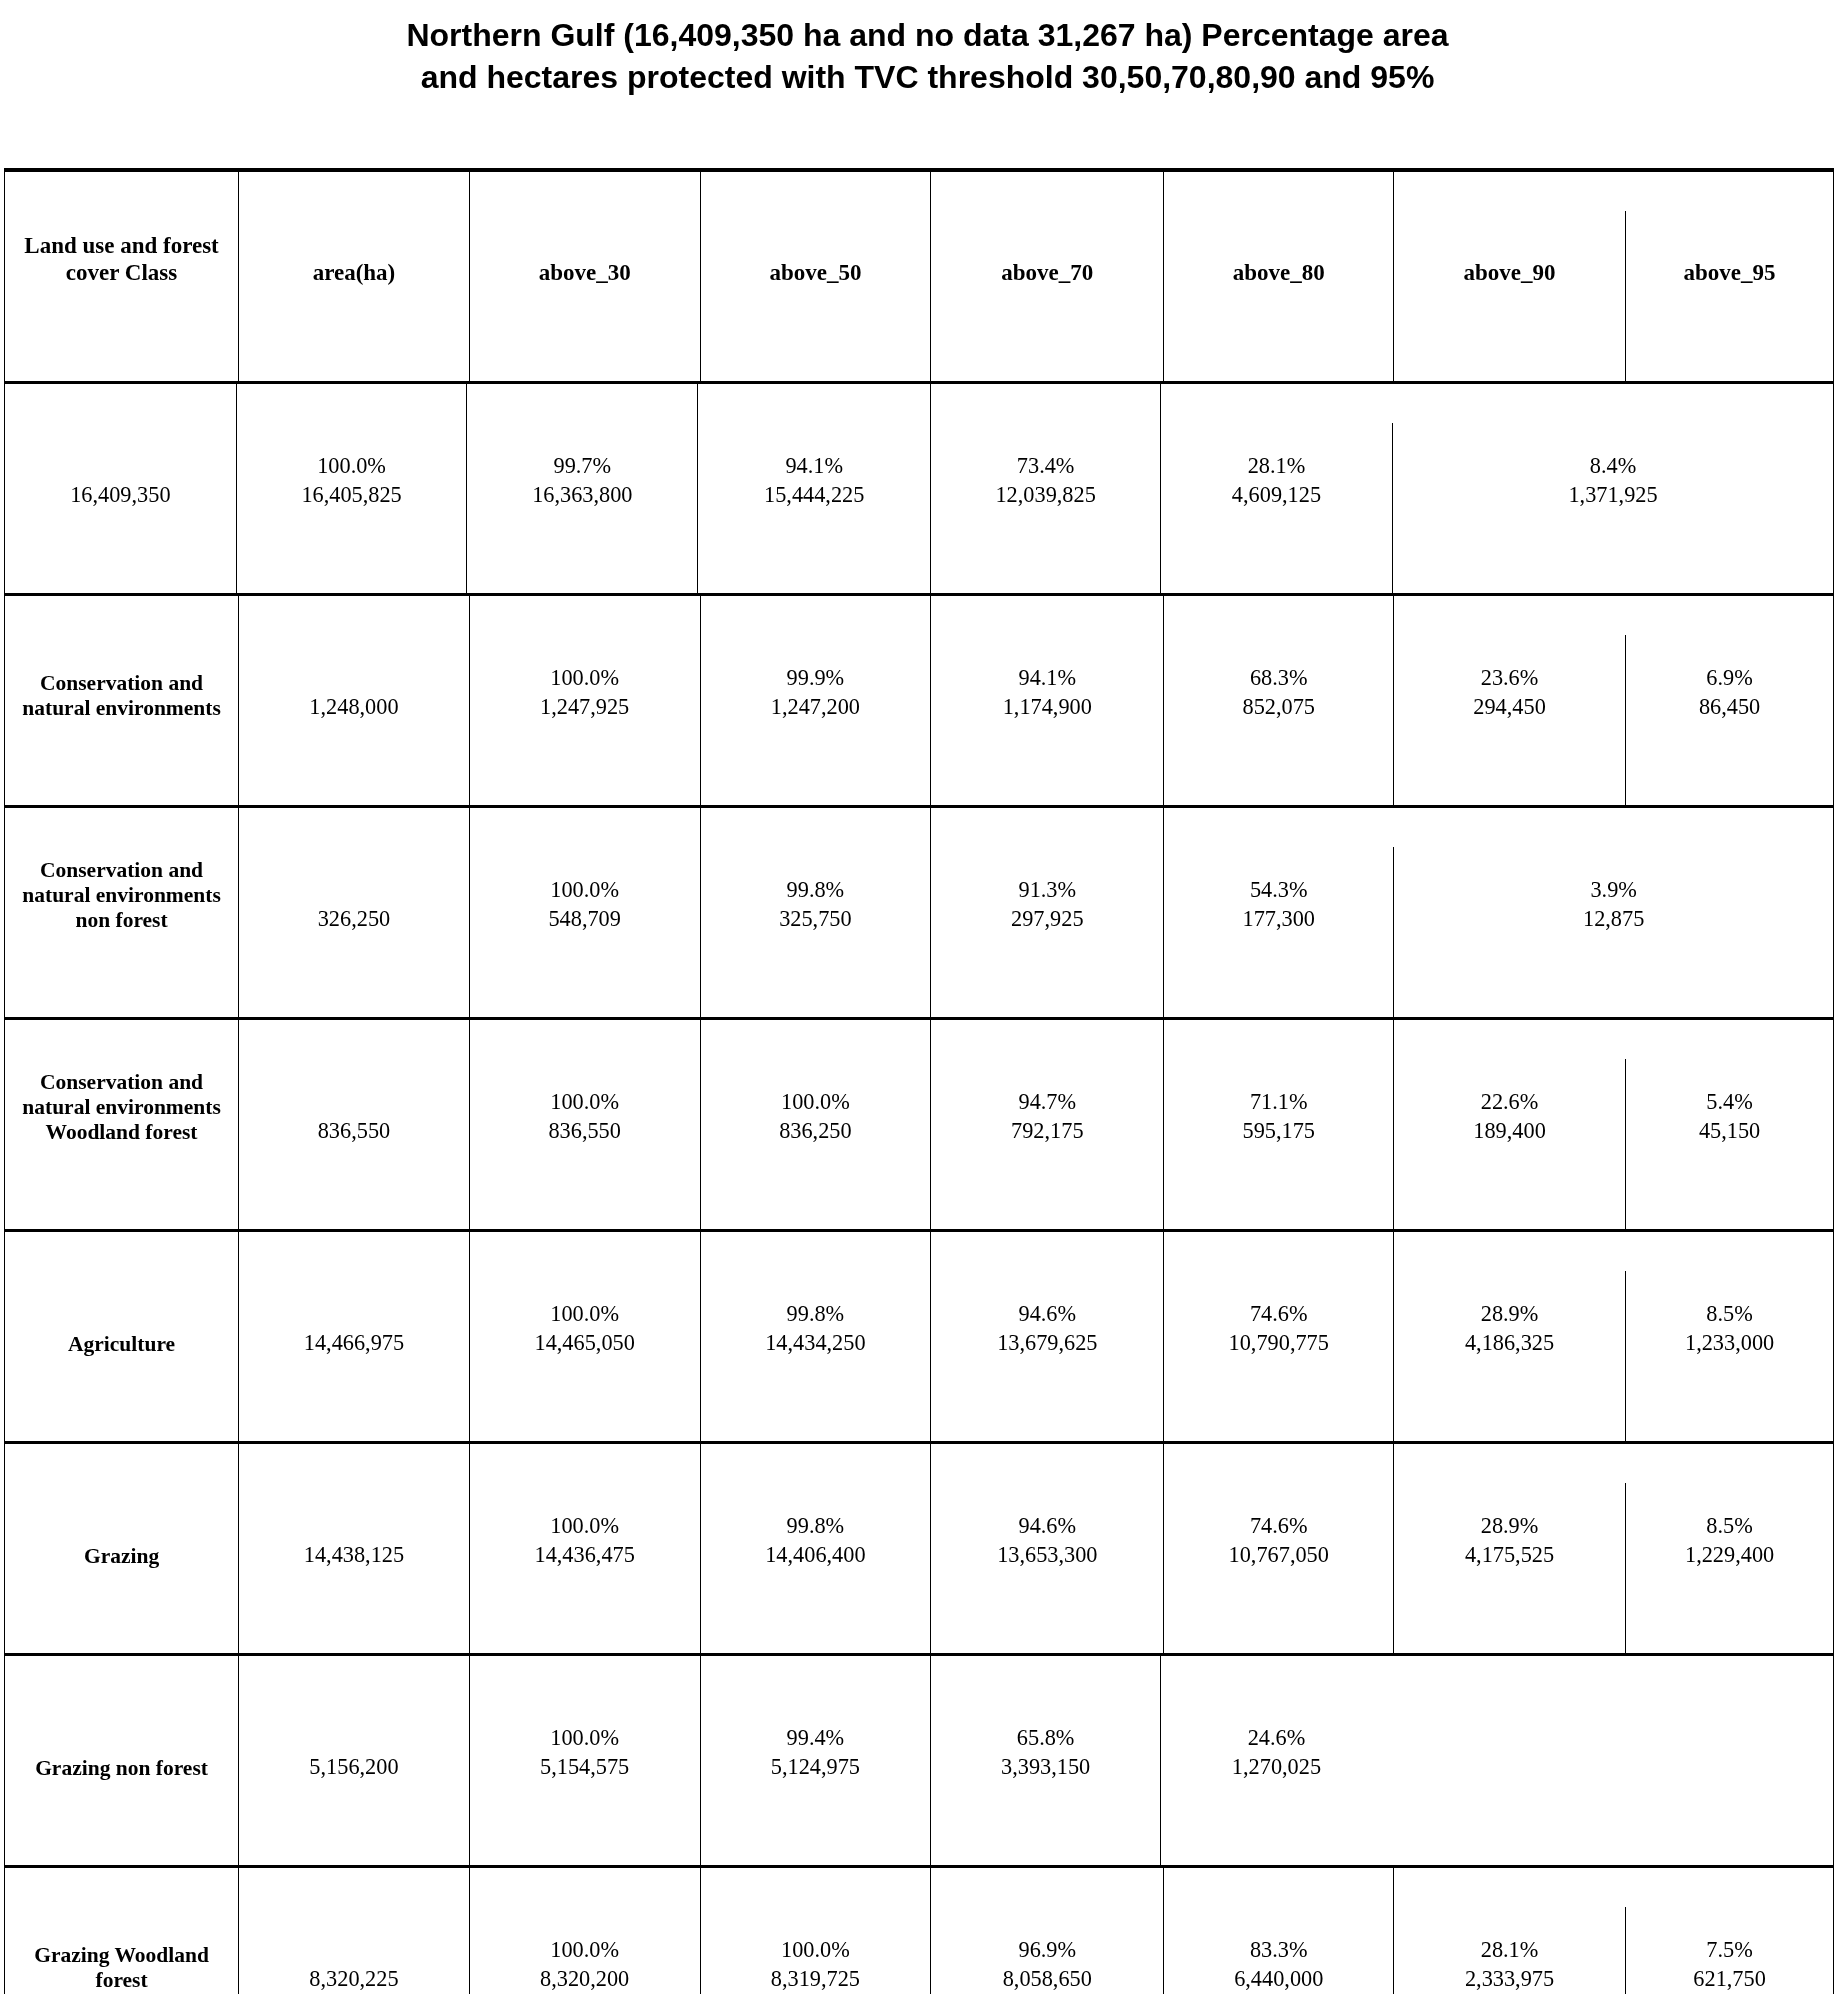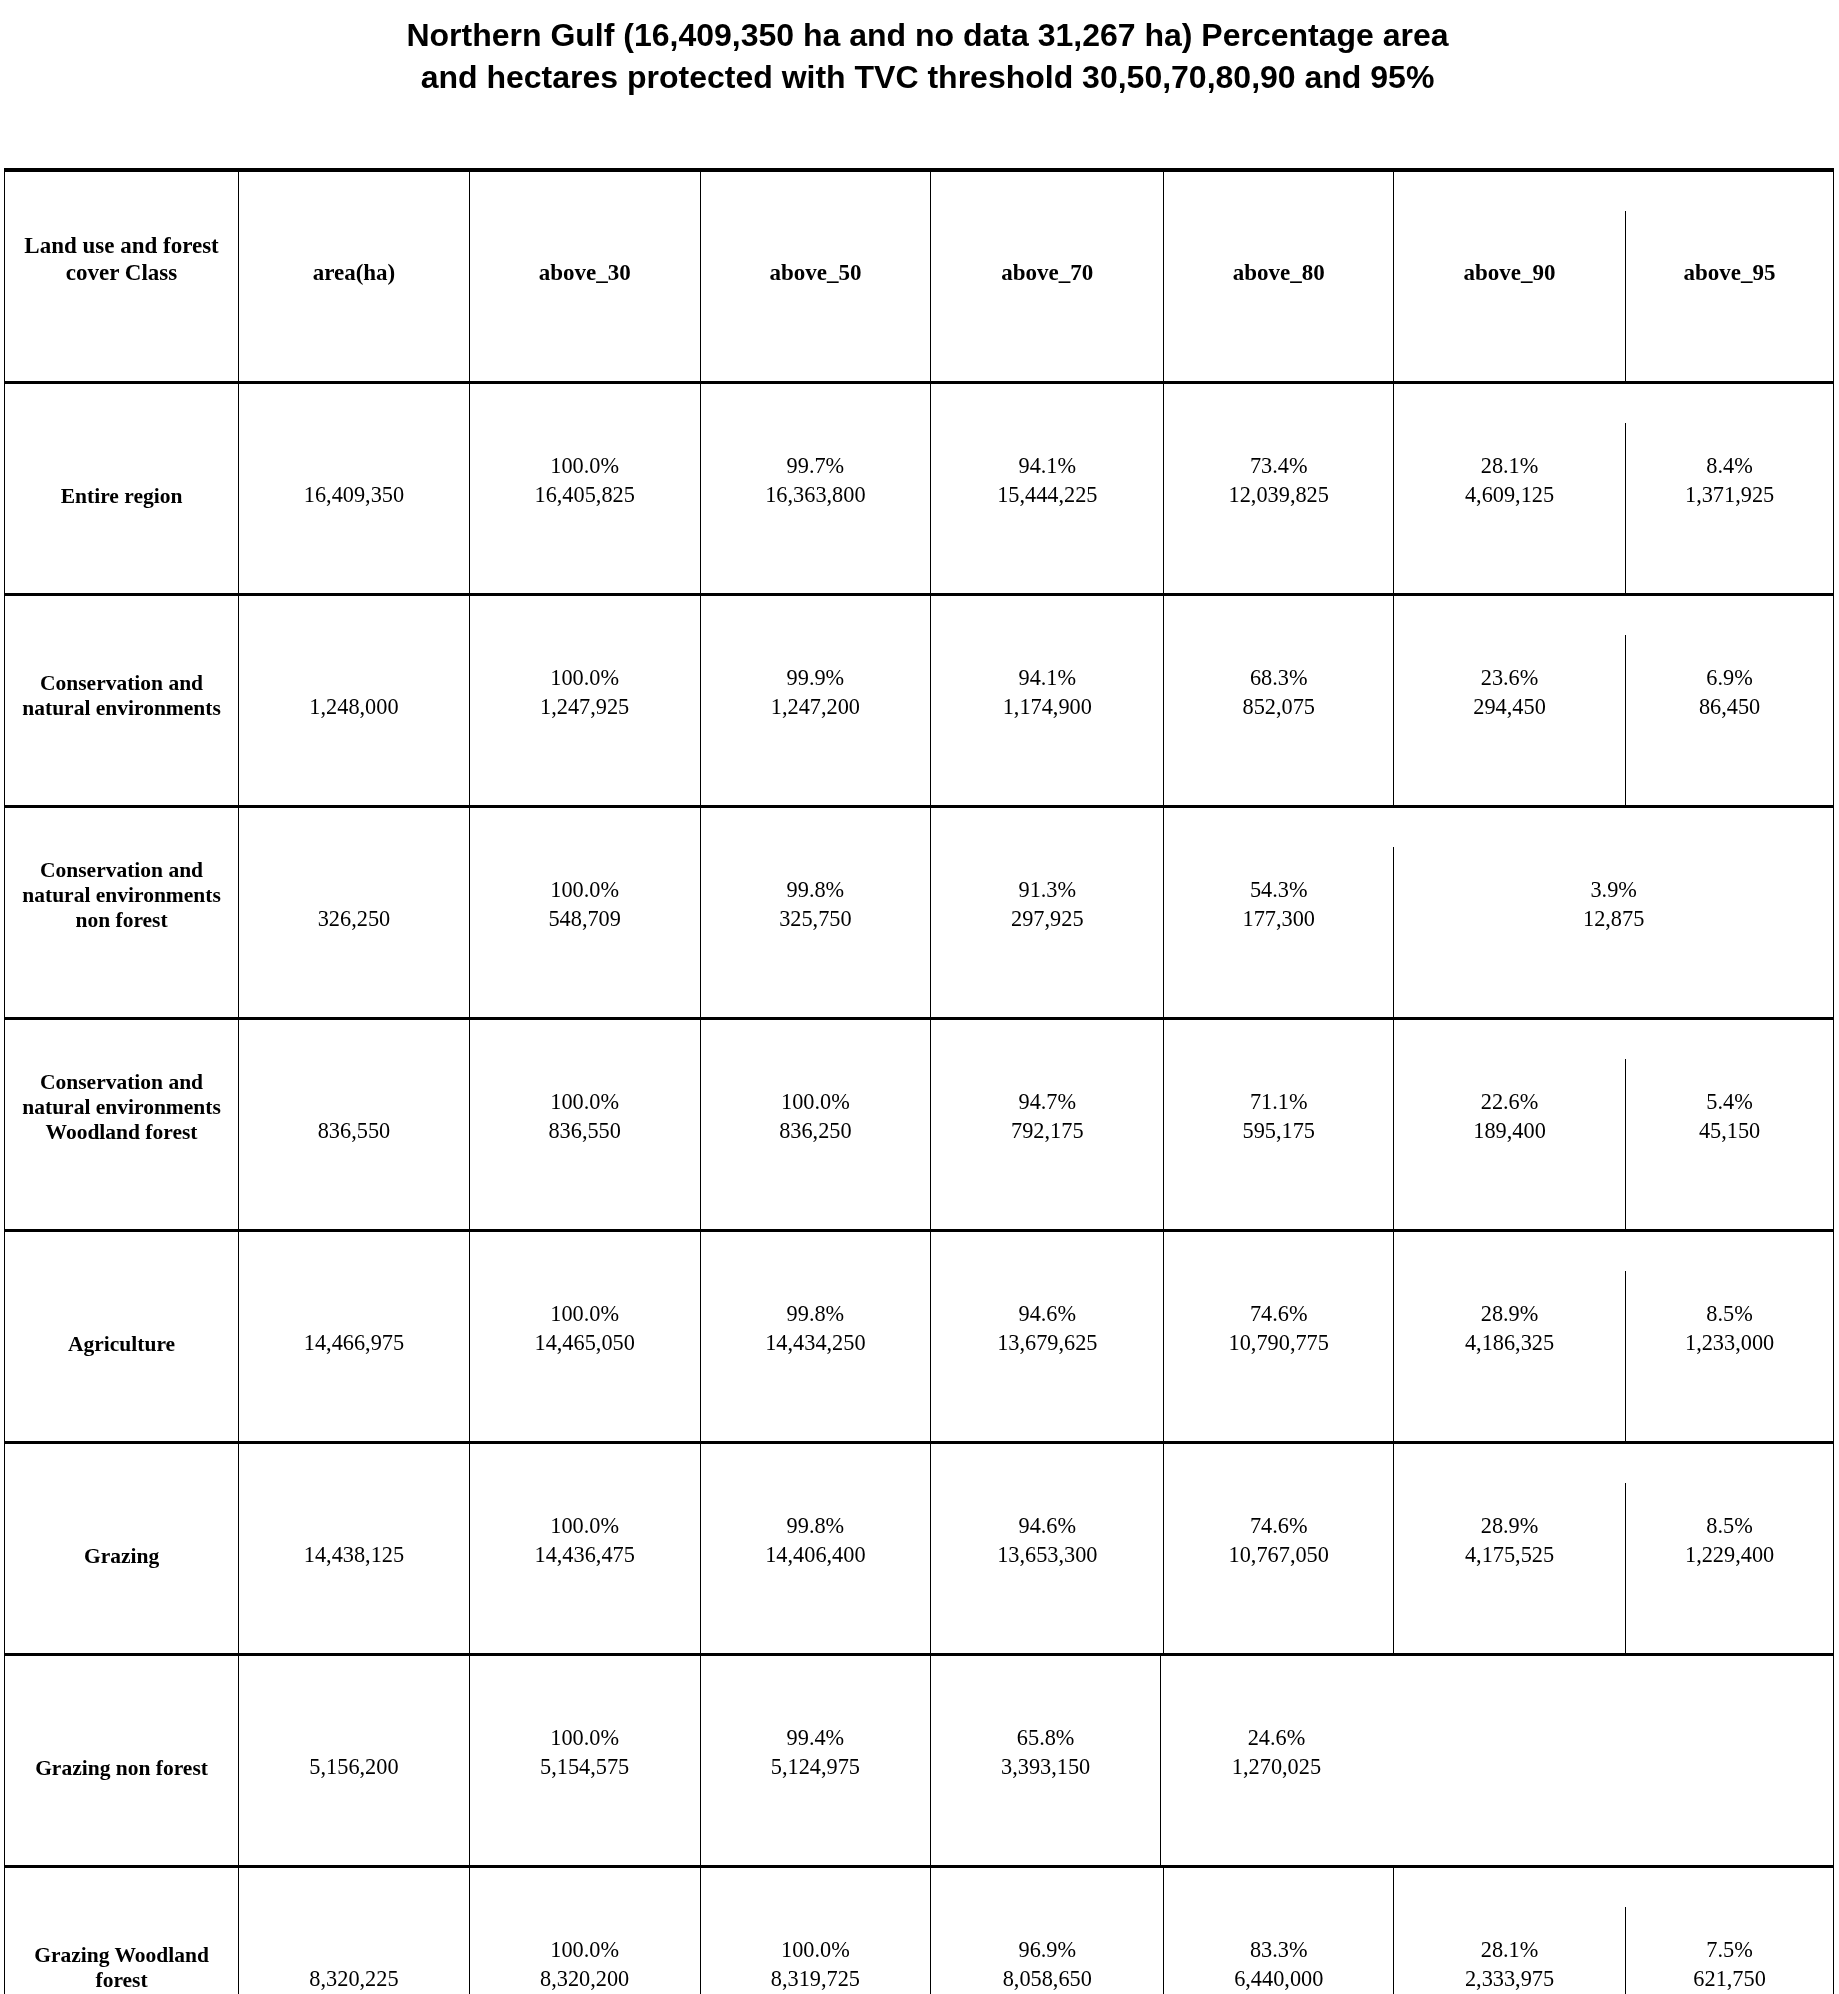--- a/index.html
+++ b/index.html
@@ -56,23 +56,20 @@
       </div>
     <div class="cell c6">
         <div class="cc hdr">above_90</div>
       </div>
     <div class="cell c7">
         <div class="cc hdr">above_95</div>
       </div>
   </div>
   <div>
       <div class="row body-row">
-    <div class="cell c0">
-      <div class="cc label">Entire region</div>
-    </div>
     <div class="cell c1">
       <div class="cc">
             <div class="num">16,409,350</div>
           </div>
     </div>
     <div class="cell c2">
       <div class="cc">
         <div class="pct">100.0%</div>
         <div class="num">16,405,825</div>
       </div>

